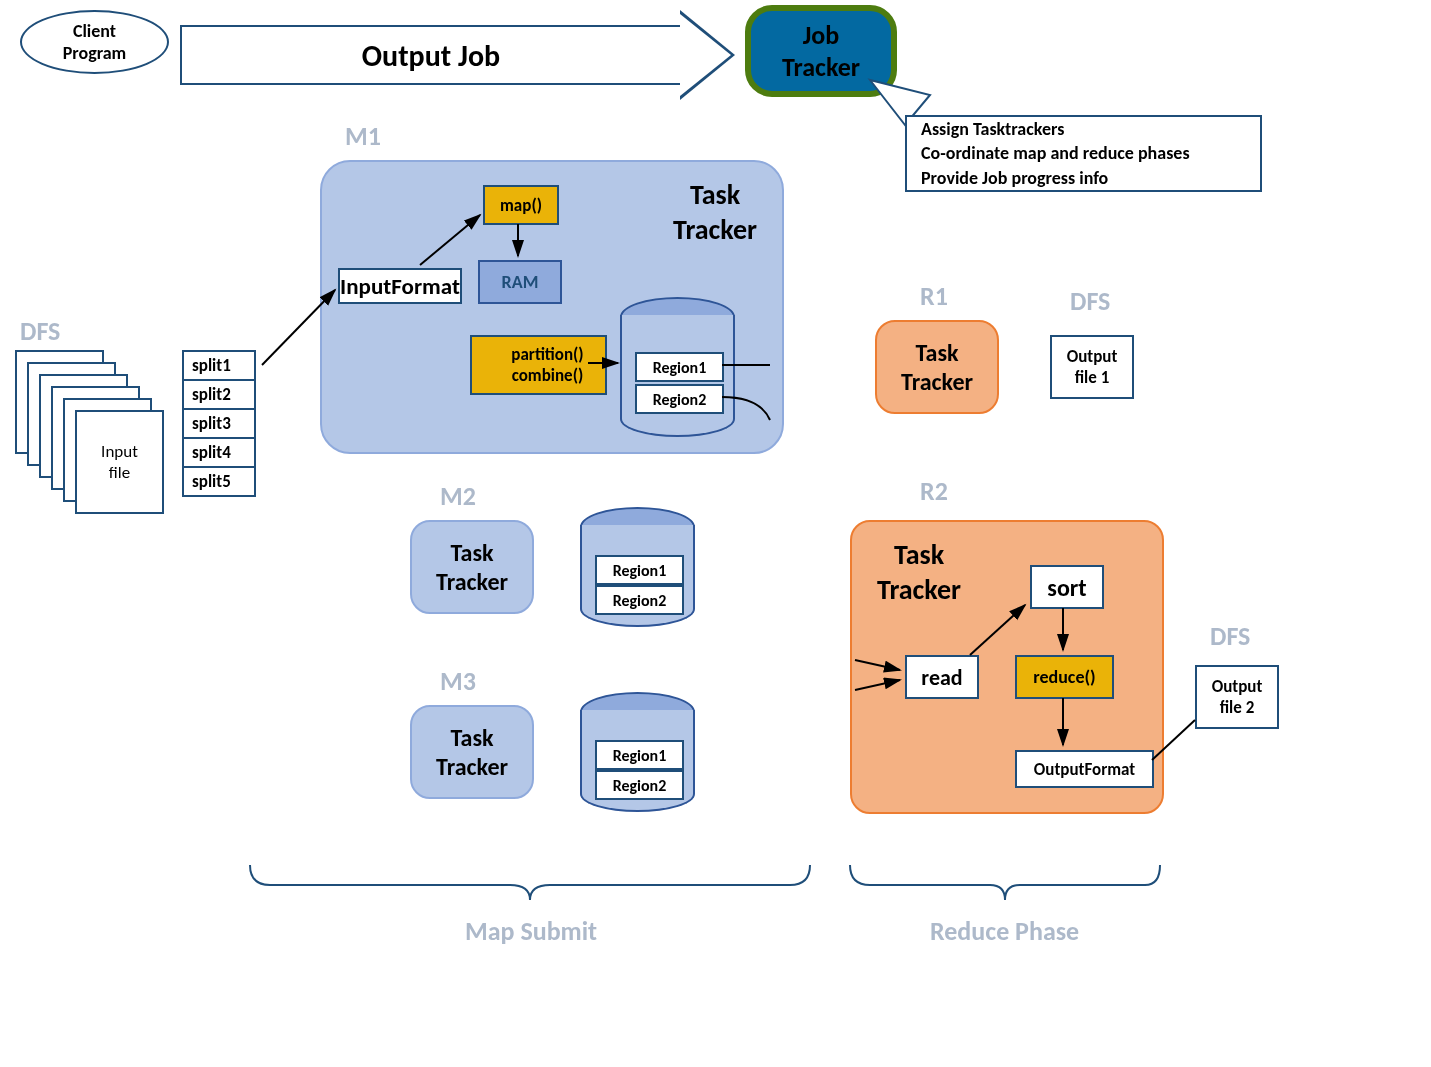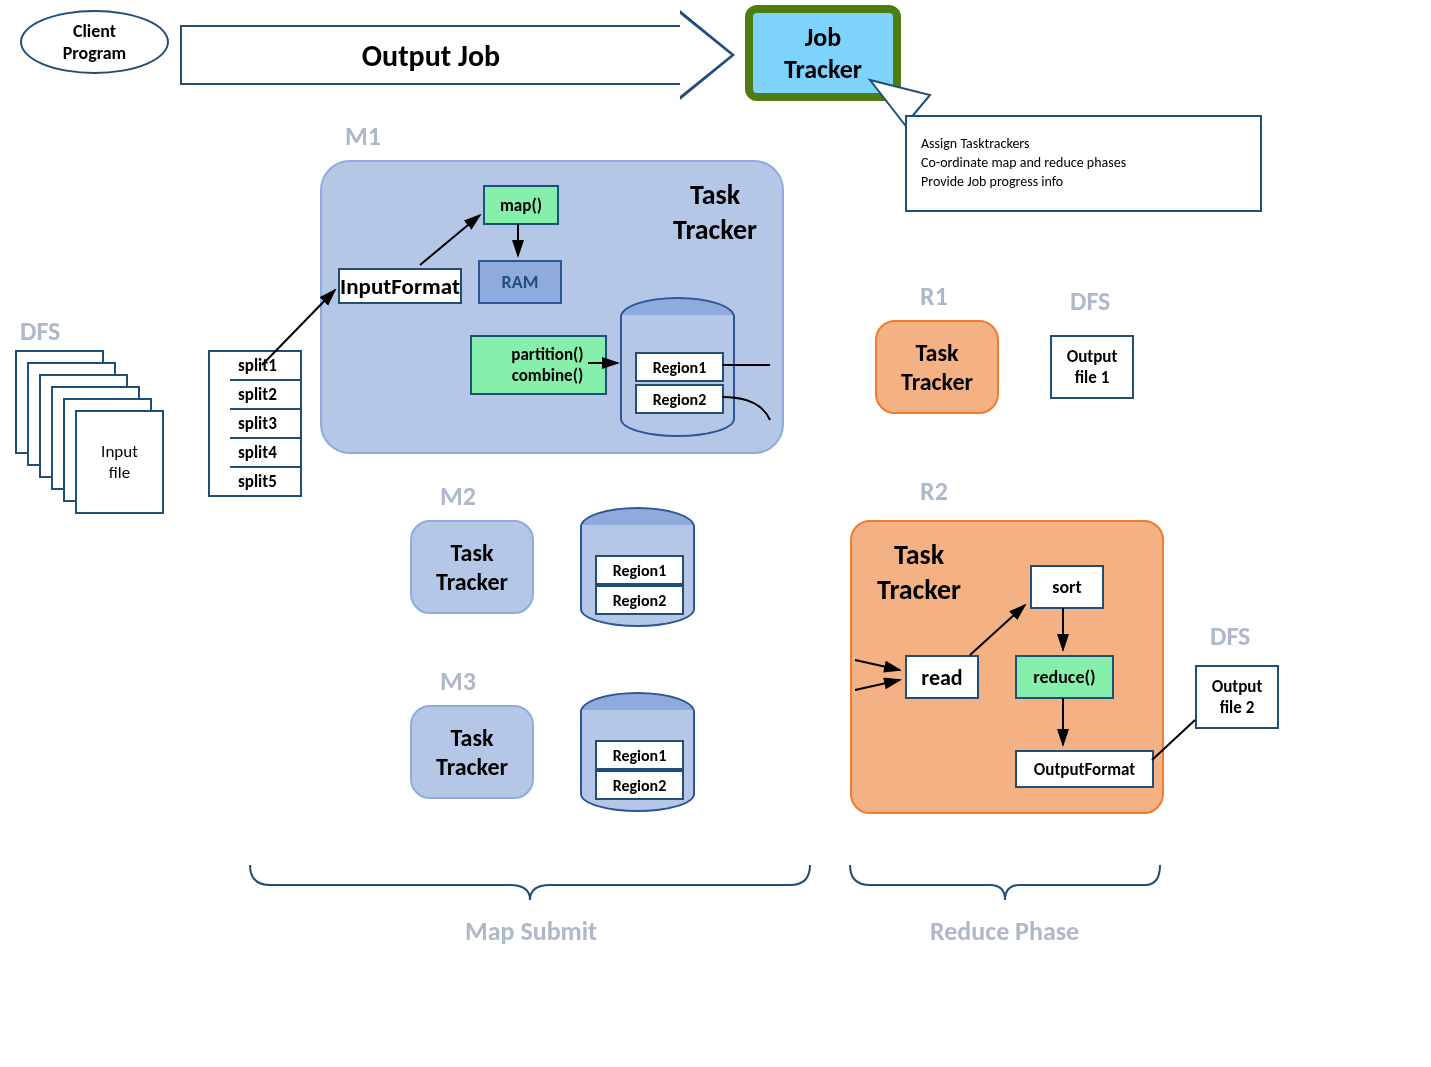--- a/index.html
+++ b/index.html
@@ -17,37 +17,37 @@
     border-radius: 50%;
     display: flex;
     align-items: center;
     justify-content: center;
     text-align: center;
     font-weight: bold;
     font-size: 18px;
     background: white;
   }
   .job-tracker-box {
-    background: #7dd3fc;
-    border: 8px solid #4d7c0f;
-    border-radius: 12px;
+    background: #0369a1;
+    border: 6px solid #4d7c0f;
+    border-radius: 27px;
     display: flex;
     align-items: center;
     justify-content: center;
     text-align: center;
     font-size: 26px;
     font-weight: bold;
     color: #000;
   }
   .callout {
     border: 2px solid #1f4e79;
     background: white;
-    padding: 18px 14px;
-    font-size: 14px;
-    font-weight: normal;
+    padding: 0 14px;
+    font-size: 18px;
+    font-weight: bold;
     line-height: 1.35;
   }
   .faded-label {
     color: #adb9ca;
     font-weight: bold;
     font-size: 26px;
   }
   .big-arrow {
     position: absolute;
     display: flex;
@@ -112,21 +112,21 @@
   .box-white {
     background: white;
     border: 2px solid #1f4e79;
     display: flex;
     align-items: center;
     justify-content: center;
     font-weight: bold;
     text-align: center;
   }
   .box-yellow {
-    background: #86efac;
+    background: #eab308;
     border: 2px solid #1f4e79;
     display: flex;
     align-items: center;
     justify-content: center;
     font-weight: bold;
     text-align: center;
   }
   .box-blue {
     background: #8faadc;
     border: 2px solid #2e5597;
@@ -214,21 +214,21 @@
 <div class="abs" style="left:15px; top:350px; width:150px; height:160px;">
   <div class="file-page" style="left:0px; top:0px;"></div>
   <div class="file-page" style="left:12px; top:12px;"></div>
   <div class="file-page" style="left:24px; top:24px;"></div>
   <div class="file-page" style="left:36px; top:36px;"></div>
   <div class="file-page" style="left:48px; top:48px;"></div>
   <div class="file-page" style="left:60px; top:60px; display:flex; align-items:center; justify-content:center; font-weight:normal; font-size:17px; white-space:pre-line; text-align:center;">Input
 file</div>
 </div>
 
-<div class="abs split-col" style="left:208px; top:350px; width:70px;padding-left:20px;">
+<div class="abs split-col" style="left:182px; top:350px; width:70px;">
   <div class="split-row">split1</div>
   <div class="split-row">split2</div>
   <div class="split-row">split3</div>
   <div class="split-row">split4</div>
   <div class="split-row">split5</div>
 </div>
 
 <div class="abs task-tracker-blue-big" style="left:320px; top:160px; width:460px; height:290px;">
   <div class="abs" style="right:25px; top:15px; font-size:28px; font-weight:bold; text-align:center; white-space:pre-line;">Task
 Tracker</div>
@@ -271,21 +271,21 @@
 <div class="abs task-tracker-orange task-tracker-orange-small" style="left:875px; top:320px; width:120px; height:90px; white-space:pre-line;">Task
 Tracker</div>
 <div class="abs box-white" style="left:1050px; top:335px; width:80px; height:60px; font-size:17px; white-space:pre-line;">Output
 file 1</div>
 
 <div class="abs task-tracker-orange" style="left:850px; top:520px; width:310px; height:290px;">
   <div class="abs" style="left:25px; top:15px; font-size:28px; font-weight:bold; text-align:center; white-space:pre-line;">Task
 Tracker</div>
 </div>
 <div class="abs box-white" style="left:905px; top:655px; width:70px; height:40px; font-size:22px;">read</div>
-<div class="abs box-white" style="left:1030px; top:565px; width:70px; height:40px; font-size:18px;">sort</div>
+<div class="abs box-white" style="left:1030px; top:565px; width:70px; height:40px; font-size:24px;">sort</div>
 <div class="abs box-yellow" style="left:1015px; top:655px; width:95px; height:40px; font-size:18px;">reduce()</div>
 <div class="abs box-white" style="left:1015px; top:750px; width:135px; height:34px; font-size:17px;">OutputFormat</div>
 <div class="abs box-white" style="left:1195px; top:665px; width:80px; height:60px; font-size:17px; white-space:pre-line;">Output
 file 2</div>
 
 <svg class="arrows" width="1431" height="1067">
 
   <path d="M 250 865 Q 250 885 270 885 L 510 885 Q 530 885 530 900 Q 530 885 550 885 L 790 885 Q 810 885 810 865" fill="none" stroke="#1f4e79" stroke-width="2"></path>
 
   <path d="M 850 865 Q 850 885 870 885 L 990 885 Q 1005 885 1005 900 Q 1005 885 1020 885 L 1145 885 Q 1160 885 1160 865" fill="none" stroke="#1f4e79" stroke-width="2"></path>

